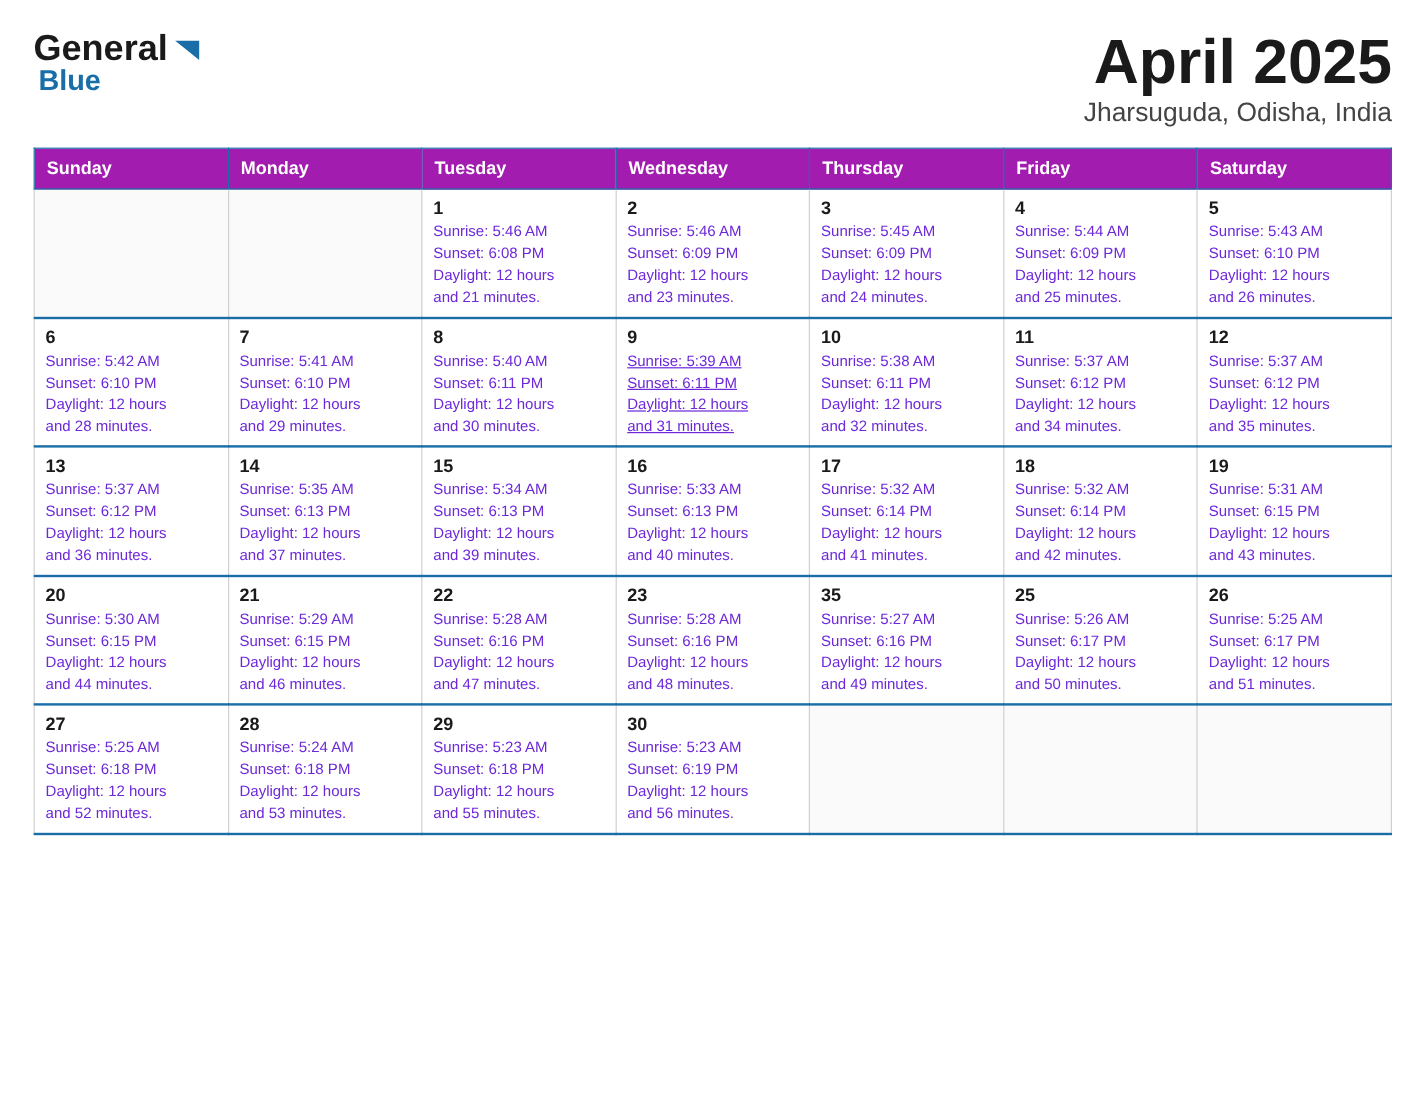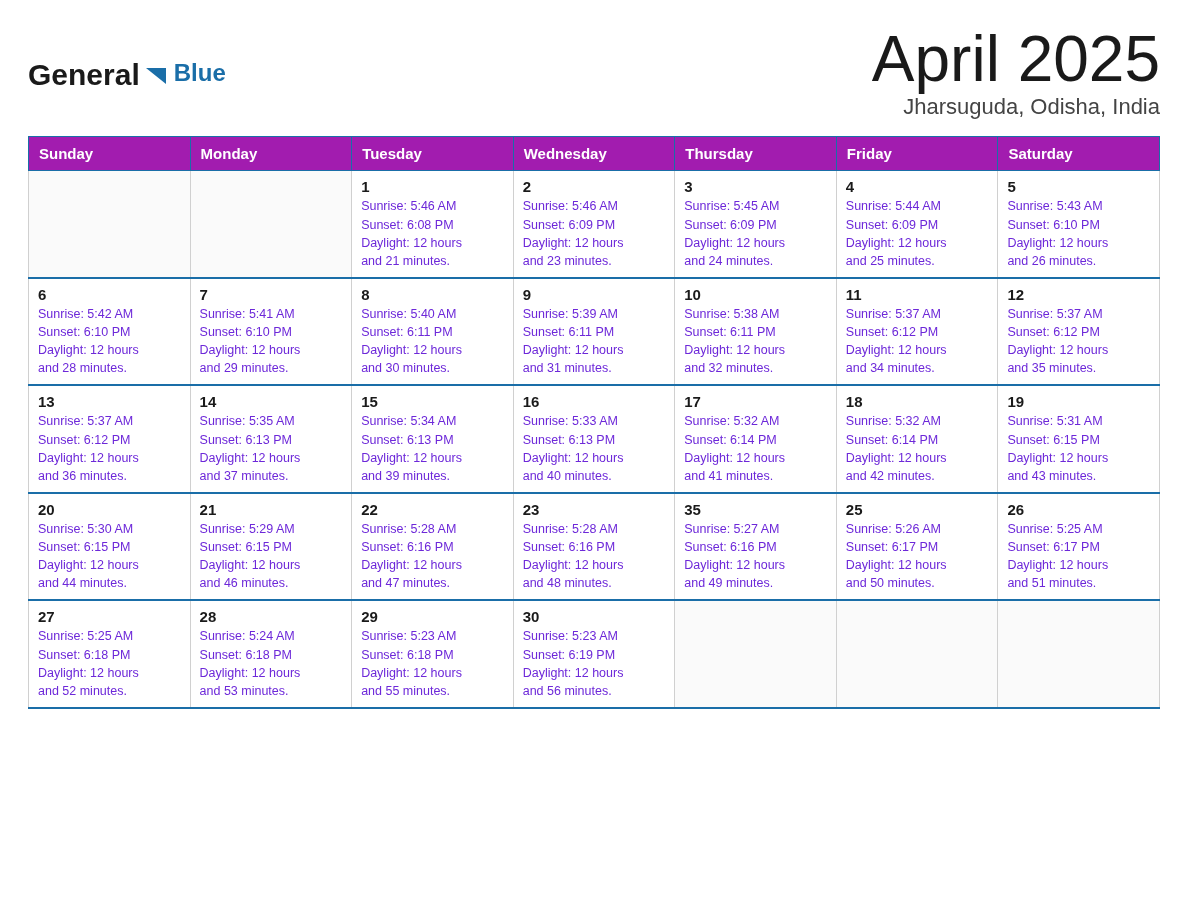--- a/index.html
+++ b/index.html
@@ -13,22 +13,22 @@
     .header-row {
       display: flex;
       justify-content: space-between;
       align-items: flex-start;
       margin-bottom: 16px;
     }
     .title-block {
       text-align: right;
     }
     .title-block h1 {
-      font-size: 64px;
-      font-weight: normal;
+      font-size: 52px;
+      font-weight: bold;
       color: #1a1a1a;
       line-height: 1.1;
     }
     .title-block h2 {
       font-size: 22px;
       font-weight: normal;
       color: #444;
     }
     .calendar {
       width: 100%;
@@ -63,22 +63,21 @@
     .day-info {
       font-size: 12.5px;
       color: #6d28d9;
       line-height: 1.45;
     }
     .empty-cell {
       background: #fafafa;
     }
     .logo-container {
       display: flex;
-      flex-direction: row;
-      margin-top: 34px;
+      flex-direction: column;
     }
     .logo-row1 {
       display: flex;
       align-items: center;
     }
     .logo-row2 {
       display: flex;
       align-items: center;
       margin-top: -4px;
     }
@@ -173,21 +172,21 @@
         </td>
         <td>
           <div class="day-number">8</div>
           <div class="day-info" style="white-space: pre-line;">Sunrise: 5:40 AM
 Sunset: 6:11 PM
 Daylight: 12 hours
 and 30 minutes.</div>
         </td>
         <td>
           <div class="day-number">9</div>
-          <div class="day-info" style="white-space: pre-line;">Sunrise: 5:39 AM
+          <div class="day-info" style="white-space: pre-line; text-decoration: underline;">Sunrise: 5:39 AM
 Sunset: 6:11 PM
 Daylight: 12 hours
 and 31 minutes.</div>
         </td>
         <td>
           <div class="day-number">10</div>
           <div class="day-info" style="white-space: pre-line;">Sunrise: 5:38 AM
 Sunset: 6:11 PM
 Daylight: 12 hours
 and 32 minutes.</div>

